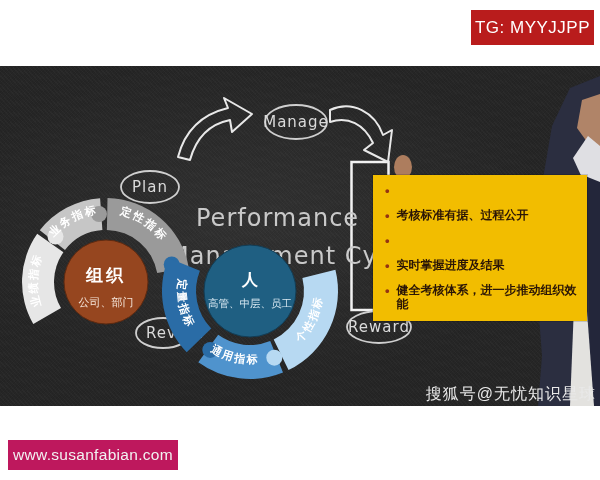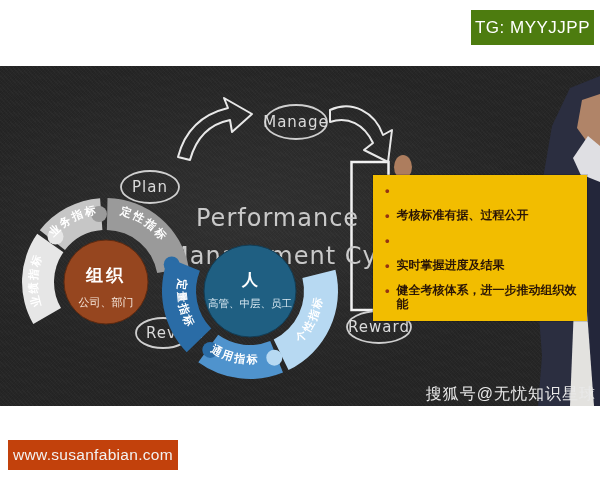--- a/index.html
+++ b/index.html
@@ -1,19 +1,19 @@
 <!DOCTYPE html>
 <html><head>
 <meta charset="utf-8">
 <style>
   html,body{margin:0;padding:0;}
   body{width:600px;height:480px;position:relative;background:#ffffff;overflow:hidden;
        font-family:"Liberation Sans",sans-serif;}
   
-  .tg-badge{position:absolute;left:471px;top:10px;width:123px;height:35px;background:#4d7c0f;
+  .tg-badge{position:absolute;left:471px;top:10px;width:123px;height:35px;background:#b91c1c;
     color:#fff;font-size:17px;display:flex;align-items:center;justify-content:center;letter-spacing:.5px;}
   
   .slide{position:absolute;left:0;top:66px;width:600px;height:340px;
     background:
       radial-gradient(ellipse at 42% 45%, rgba(255,255,255,.055), rgba(255,255,255,0) 62%),
       repeating-linear-gradient(47deg, rgba(255,255,255,.025) 0 1px, rgba(0,0,0,0) 1px 3px),
       repeating-linear-gradient(-43deg, rgba(0,0,0,.07) 0 1px, rgba(0,0,0,0) 1px 2px),
       #262626;}
   .slide-title{position:absolute;left:14px;top:10px;color:#f5f5f5;font-size:21px;font-weight:bold;
     letter-spacing:1px;text-shadow:0 1px 2px rgba(0,0,0,.6);}
@@ -23,21 +23,21 @@
   .ring-label{font-size:11px;font-weight:bold;fill:#ffffff;letter-spacing:2px;}
   .node-label{font-size:15px;fill:#dadada;letter-spacing:1px;}
   .center-script{font-size:24px;fill:#c9c9c9;letter-spacing:1px;}
   
   .benefits{position:absolute;left:373px;top:175px;width:214px;height:146px;background:#f2bd00;
     box-shadow:0 0 0 1px rgba(0,0,0,.15);display:flex;flex-direction:column;justify-content:space-between;
     padding:9px 10px;box-sizing:border-box;z-index:5;}
   .benefit-row{display:flex;align-items:flex-start;color:#2b1606;font-size:12px;font-weight:bold;line-height:1.15;}
   .benefit-bullet{color:#943312;font-size:13px;margin:0 7px 0 2px;line-height:1;}
   
-  .site-badge{position:absolute;left:8px;top:440px;width:170px;height:30px;background:#c2410c;
+  .site-badge{position:absolute;left:8px;top:440px;width:170px;height:30px;background:#be185d;
     color:#f2f2f2;font-size:15.5px;display:flex;align-items:center;justify-content:center;letter-spacing:.3px;}
 </style>
 </head>
 <body>
 
 <div class="tg-badge">TG: MYYJJPP</div>
 
 <div class="slide">
 
   <svg class="diagram-svg" viewBox="0 0 600 340">

